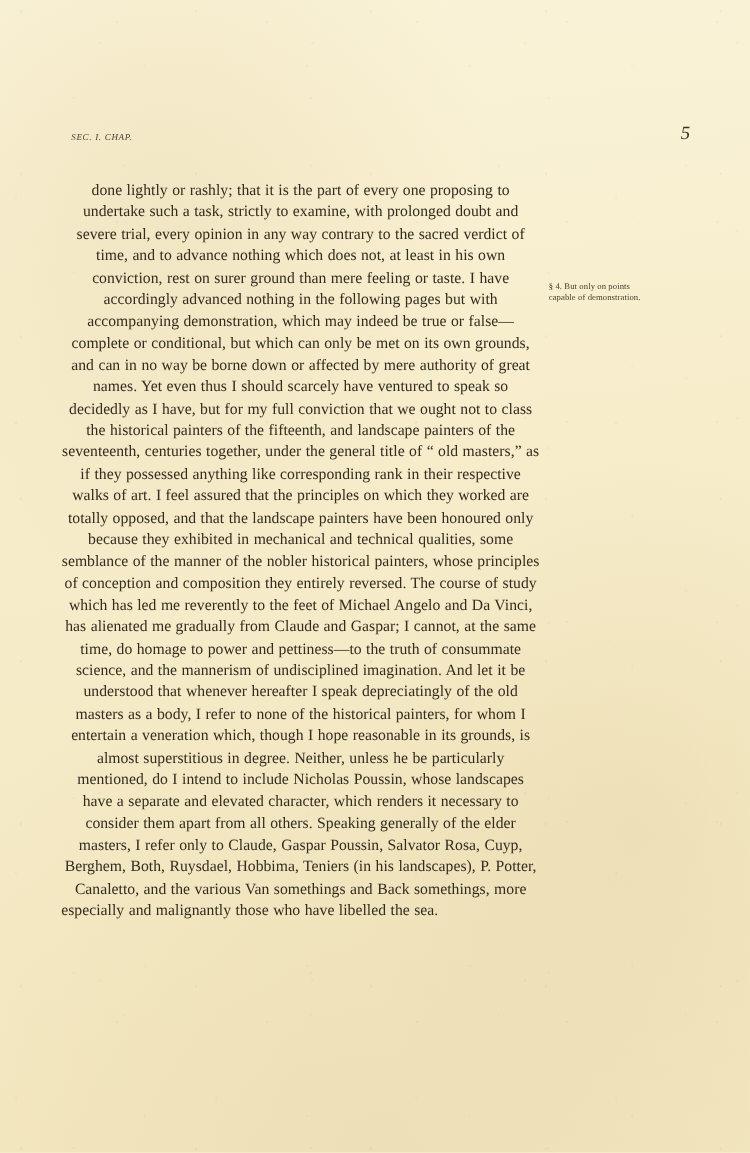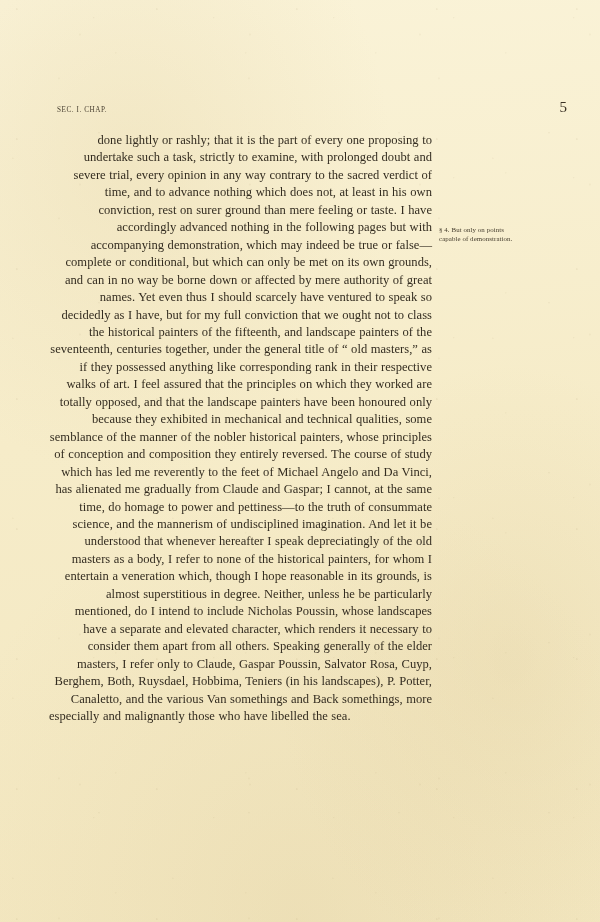--- a/index.html
+++ b/index.html
@@ -38,22 +38,23 @@
       radial-gradient(circle at 66% 78%, rgba(150,128,86,0.14) 0.6px, transparent 1.2px),
       radial-gradient(circle at 89% 44%, rgba(150,128,86,0.12) 0.5px, transparent 1.1px),
       radial-gradient(circle at 8% 88%, rgba(150,128,86,0.13) 0.6px, transparent 1.2px);
     background-size: 140px 130px, 170px 150px, 120px 160px, 190px 140px, 150px 170px, 130px 120px, 160px 180px;
   }
 
   .header {
     position: absolute;
     top: 103px;
     left: 57px;
-    right: 33px;
+    right: 48px;
     height: 18px;
+    font-style: italic;
   }
   .header-sec {
     position: absolute;
     left: 0;
     top: 3px;
     font-size: 7.2px;
     letter-spacing: 0.55px;
     color: #4a4132;
     font-variant: normal;
   }
@@ -86,21 +87,22 @@
     margin: 0;
     font-size: 12.55px;
     line-height: 17.45px;
     text-align: justify;
     text-align-last: left;
     color: #332c20;
     word-spacing: 0.4px;
     letter-spacing: 0.02px;
   }
   .body-col p.last {
-    text-align: right;
+    text-align: center;
+    margin-top: 12px;
   }
 
   .marginal-note {
     position: absolute;
     top: 226px;
     left: 439px;
     width: 74px;
     font-size: 6.9px;
     line-height: 8.6px;
     color: #443c2d;

